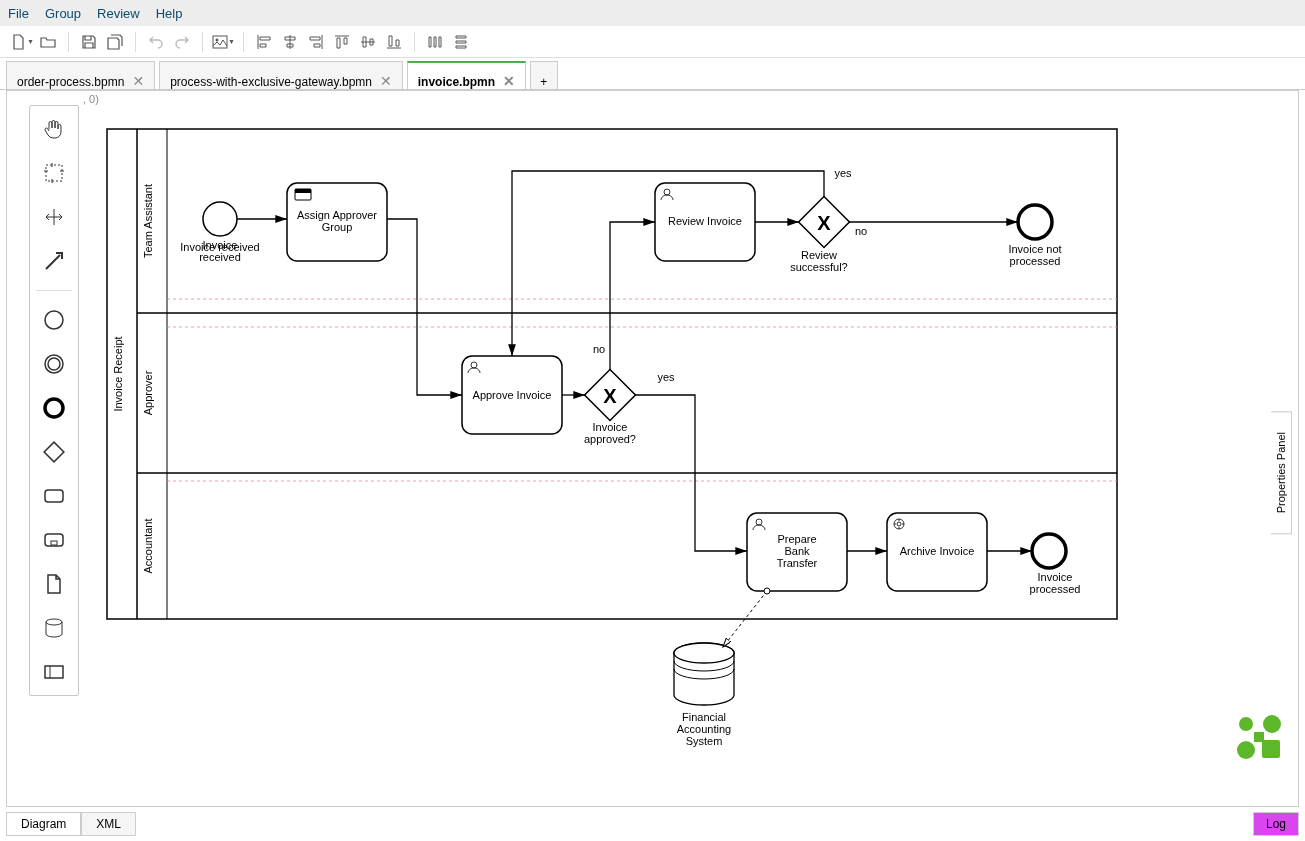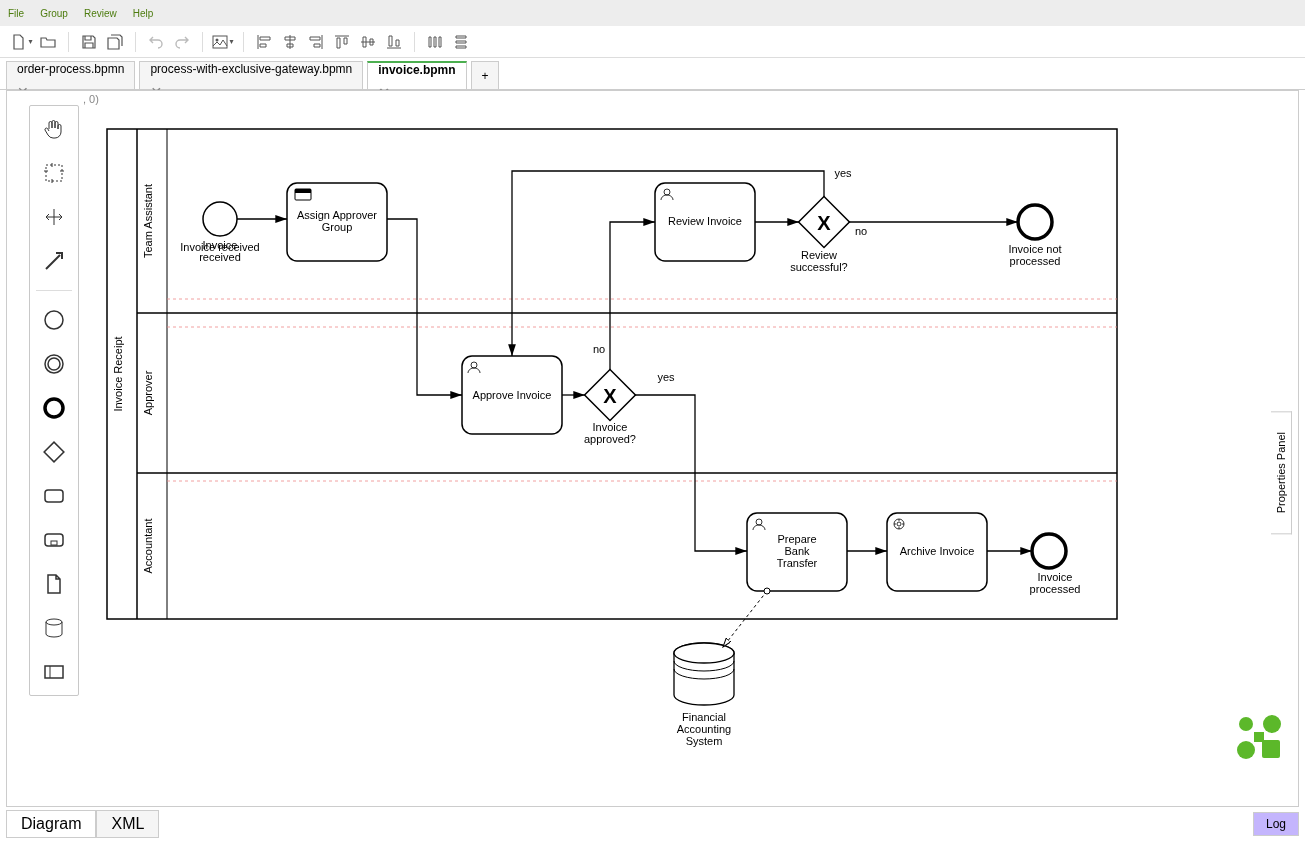--- a/index.html
+++ b/index.html
@@ -1,29 +1,29 @@
 <!DOCTYPE html>
 <html><head>
 <meta charset="utf-8">
 <style>
   * { box-sizing: border-box; margin: 0; padding: 0; font-family: sans-serif; }
   html, body { width: 1305px; height: 841px; overflow: hidden; background: #fff; }
 
   
-  .menubar { height: 26px; background: #ededed; display: flex; align-items: center; padding: 0 8px; font-size: 10px; color: #4d7c0f; }
+  .menubar { height: 26px; background: #ededed; display: flex; align-items: center; padding: 0 8px; font-size: 13px; color: #0c4a6e; }
   .menubar .item { margin-right: 16px; cursor: default; }
 
   
   .toolbar { height: 32px; border-bottom: 1px solid #ddd; display: flex; align-items: center; padding: 0 10px; gap: 2px; }
   .tbtn { width: 24px; height: 24px; display: inline-flex; align-items: center; justify-content: center; cursor: pointer; color: #444; }
   .tsep { width: 1px; height: 20px; background: #ddd; margin: 0 6px; }
 
   
   .tabs { height: 32px; display: flex; align-items: flex-end; padding-left: 6px; border-bottom: 1px solid #ccc; }
-  .tab { height: 28px; padding: 0 10px; border: 1px solid #ccc; border-bottom: none; margin-right: 4px; display: flex; align-items: flex-start; font-size: 12px; background: #f5f5f5; cursor: pointer; gap: 8px; flex-direction: column; }
+  .tab { height: 28px; padding: 0 10px; border: 1px solid #ccc; border-bottom: none; margin-right: 4px; display: flex; align-items: flex-end; font-size: 12px; background: #f5f5f5; cursor: pointer; gap: 8px; }
   .tab.active { background: #fff; border-top: 2px solid #4caf50; font-weight: bold; }
   .tab .close { font-size: 14px; color: #888; }
   .tab.add { width: 28px; justify-content: center; }
 
   
   .main { position: absolute; top: 90px; left: 0; right: 0; bottom: 34px; }
   .canvas-wrap { position: absolute; top: 0; left: 6px; right: 6px; bottom: 0; border: 1px solid #ccc; overflow: hidden; background: #fff; }
   .coords { position: absolute; top: 2px; left: 76px; font-size: 11px; color: #888; }
 
   
@@ -33,23 +33,23 @@
 
   
   .prop-panel { position: absolute; right: 6px; top: 320px; border: 1px solid #ccc; border-right: none; background: #fff; padding: 20px 4px; font-size: 11px; writing-mode: vertical-rl; transform: rotate(180deg); cursor: pointer; }
 
   
   .logo { position: absolute; right: 14px; bottom: 40px; }
 
   
   .footer { position: absolute; bottom: 0; left: 0; right: 0; height: 34px; display: flex; align-items: center; justify-content: space-between; padding: 0 6px; }
   .footer .ftabs { display: flex; gap: 0; }
-  .footer .ftab { border: 1px solid #ccc; padding: 4px 14px; font-size: 16px; background: #f5f5f5; cursor: pointer; }
+  .footer .ftab { border: 1px solid #ccc; padding: 4px 14px; font-size: 12px; background: #f5f5f5; cursor: pointer; }
   .footer .ftab.active { background: #fff; }
-  .footer .logbtn { border: 1px solid #ccc; padding: 4px 12px; font-size: 12px; background: #c4b5fd; cursor: pointer; }
+  .footer .logbtn { border: 1px solid #ccc; padding: 4px 12px; font-size: 12px; background: #d946ef; cursor: pointer; }
 
   
   .label { font-size: 11px; text-anchor: middle; }
   .lane-label { font-size: 11px; text-anchor: middle; }
 </style>
 </head>
 <body>
 
 <div class="menubar">
   <span class="item">File</span>

